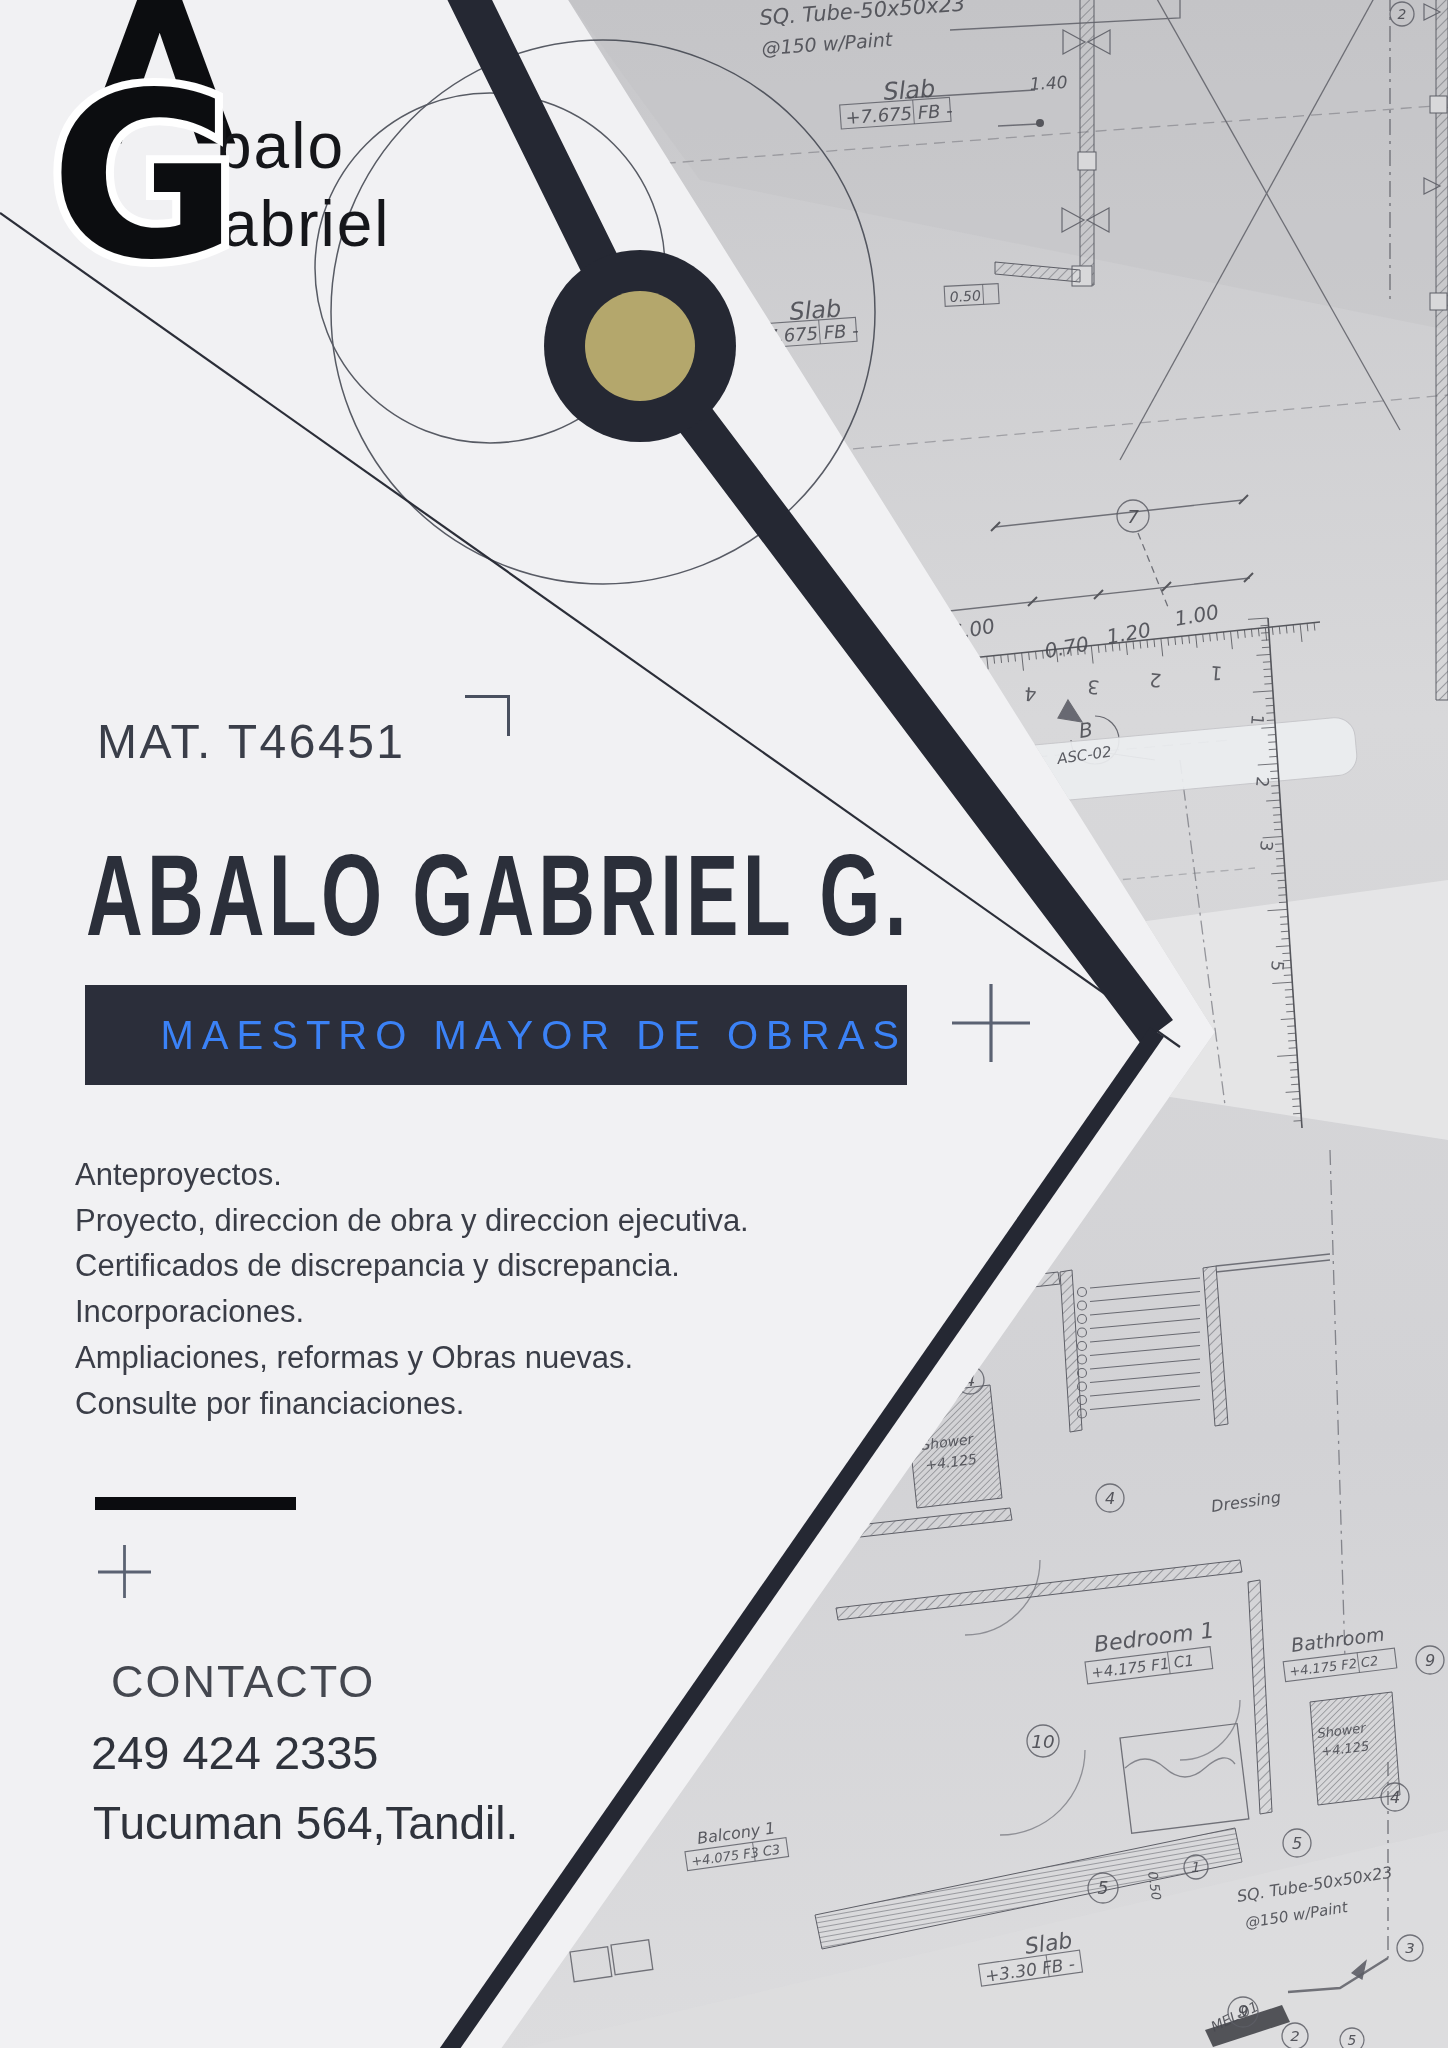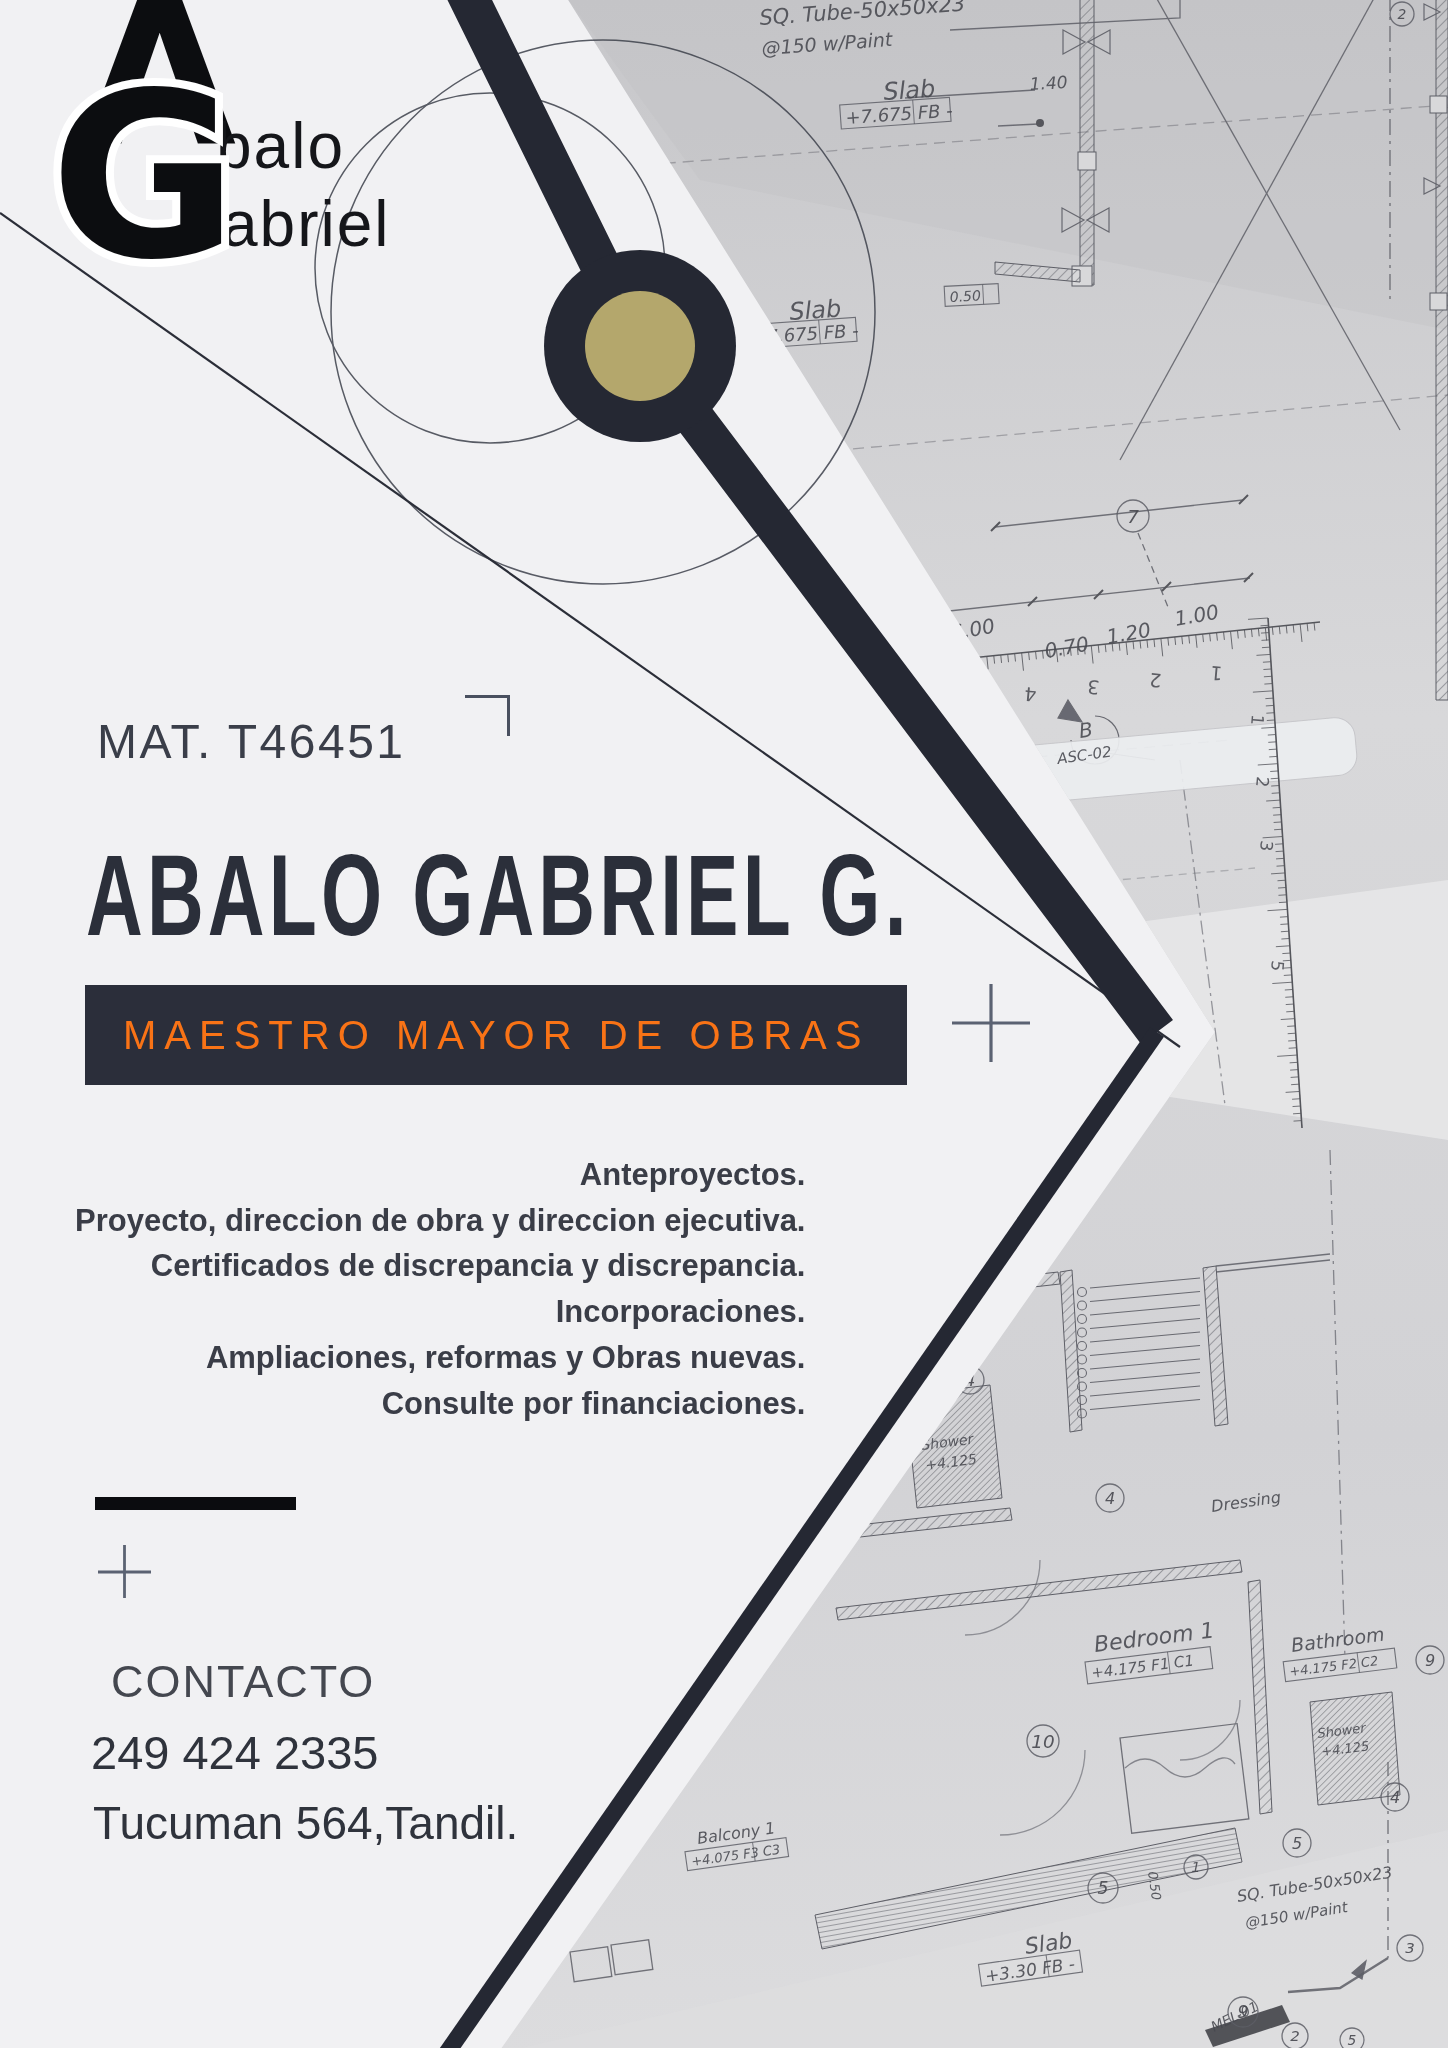--- a/index.html
+++ b/index.html
@@ -18,23 +18,23 @@
   .word2{left:222px;top:192px;font-size:64px;}
   
   .mat{left:97px;top:716px;font-size:48px;letter-spacing:2.5px;color:#3a3e49;z-index:6;}
   .bracket{left:465px;top:695px;width:42px;height:38px;z-index:6;
            border-top:3px solid #49505f;border-right:3px solid #49505f;}
   .name{left:86px;top:833px;font-size:115px;font-weight:bold;letter-spacing:6px;
         color:var(--heading,#2b2f3a);transform:scaleX(.684);transform-origin:left top;
         white-space:nowrap;line-height:1;z-index:6;}
   .banner{left:85px;top:985px;width:822px;height:100px;background:var(--banner,#2b2e3a);z-index:6;}
   .banner span{display:block;padding-left:38px;line-height:100px;font-size:40px;
-               letter-spacing:8px;color:#f97316;white-space:nowrap;}
+               letter-spacing:8px;color:#3b82f6;white-space:nowrap;text-align:right;}
   .services{left:75px;top:1152px;font-size:31px;line-height:45.7px;color:#3a3d47;
-            font-weight:700;z-index:6;white-space:nowrap;text-align:right;}
+            font-weight:400;z-index:6;white-space:nowrap;}
   .divider{left:95px;top:1497px;width:201px;height:13px;background:#0b0c0f;z-index:6;}
   .contact-h{left:91px;top:1658px;font-size:45px;letter-spacing:2px;color:#44474f;z-index:6;margin-left:20px;}
   .contact-p{left:91px;top:1728px;font-size:47px;color:#2f333c;z-index:6;}
   .contact-a{left:93px;top:1799px;font-size:46px;color:#2f333c;z-index:6;text-align:center;}
   .txt{line-height:1.08;}
 </style>
 </head>
 <body>
 
 <div class="page" style="--page: #f1f1f3; --ink: #252833; --banner: #2b2e3a; --heading: #2b2f3a; --gold: #b4a76c; --cross: #5b6272;">

